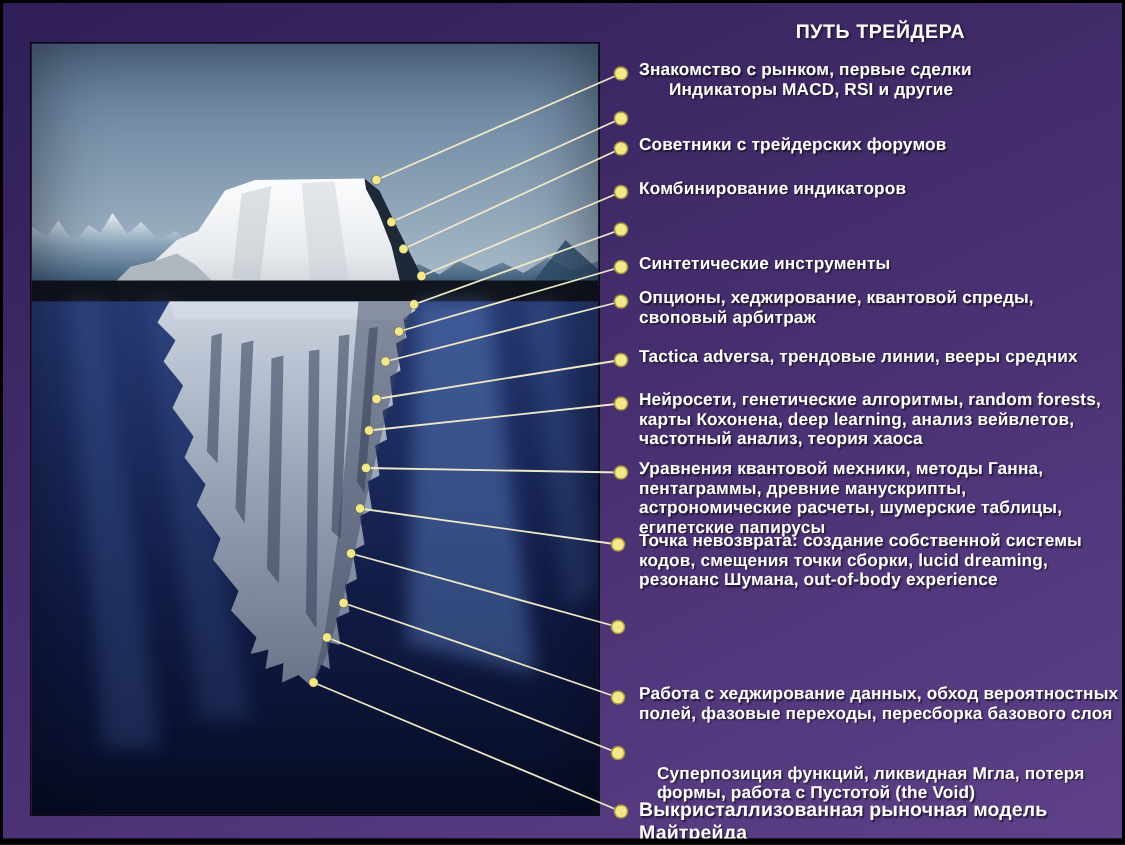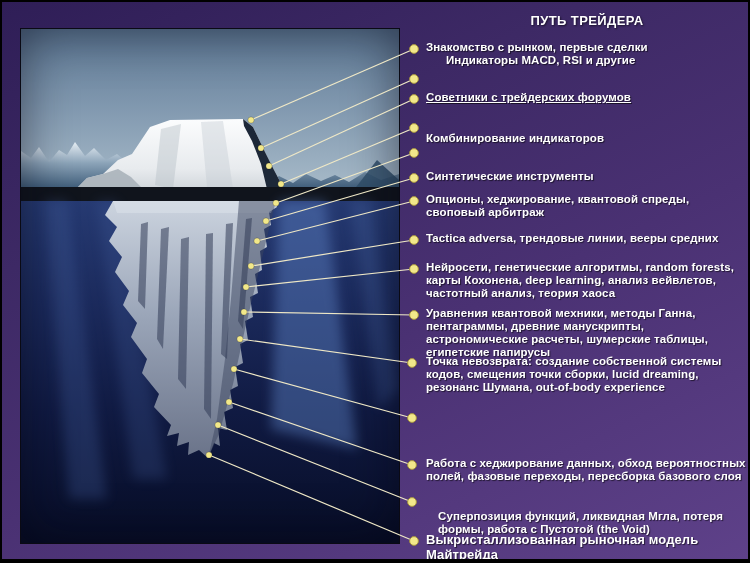--- a/index.html
+++ b/index.html
@@ -166,22 +166,22 @@
       <line x1="207" y1="453" x2="412" y2="539" stroke="#efe8c6" stroke-width="1.2"></line>
       <circle cx="207" cy="453" r="3.1" fill="#f2e88a" stroke="rgba(0,0,0,0.35)" stroke-width="0.6"></circle>
       <circle cx="412" cy="539" r="4.4" fill="#f2e88a" stroke="#a3913f" stroke-width="1"></circle>
     </svg>
 
   <div class="page-title">ПУТЬ ТРЕЙДЕРА</div>
 
   <div class="labels">
     <div class="label-item" style="top: 39px;">Знакомство с рынком, первые сделки</div>
     <div class="label-item" style="top: 52px; padding-left: 20px;">Индикаторы MACD, RSI и другие</div>
-    <div class="label-item" style="top: 89px; text-decoration: underline;">Советники с трейдерских форумов</div>
-    <div class="label-item" style="top: 118px; margin-top: 12px;">Комбинирование индикаторов</div>
+    <div class="label-item" style="top: 89px;">Советники с трейдерских форумов</div>
+    <div class="label-item" style="top: 118px;">Комбинирование индикаторов</div>
     <div class="label-item" style="top: 168px;">Синтетические инструменты</div>
     <div class="label-item" style="top: 191px;">Опционы, хеджирование, квантовой спреды, своповый арбитраж</div>
     <div class="label-item" style="top: 230px;">Tactica adversa, трендовые линии, вееры средних</div>
     <div class="label-item" style="top: 259px;">Нейросети, генетические алгоритмы, random forests, карты Кохонена, deep learning, анализ вейвлетов, частотный анализ, теория хаоса</div>
     <div class="label-item" style="top: 305px;">Уравнения квантовой мехники, методы Ганна, пентаграммы, древние манускрипты, астрономические расчеты, шумерские таблицы, египетские папирусы</div>
     <div class="label-item" style="top: 353px;">Точка невозврата: создание собственной системы кодов, смещения точки сборки, lucid dreaming, резонанс Шумана, out-of-body experience</div>
     <div class="label-item" style="top: 455px;">Работа с хеджирование данных, обход вероятностных полей, фазовые переходы, пересборка базового слоя</div>
     <div class="label-item" style="top: 508px; margin-left: 12px;">Суперпозиция функций, ликвидная Мгла, потеря формы, работа с Пустотой (the Void)</div>
     <div class="label-item big" style="top: 530px;">Выкристаллизованная рыночная модель Майтрейда</div>
   </div>

